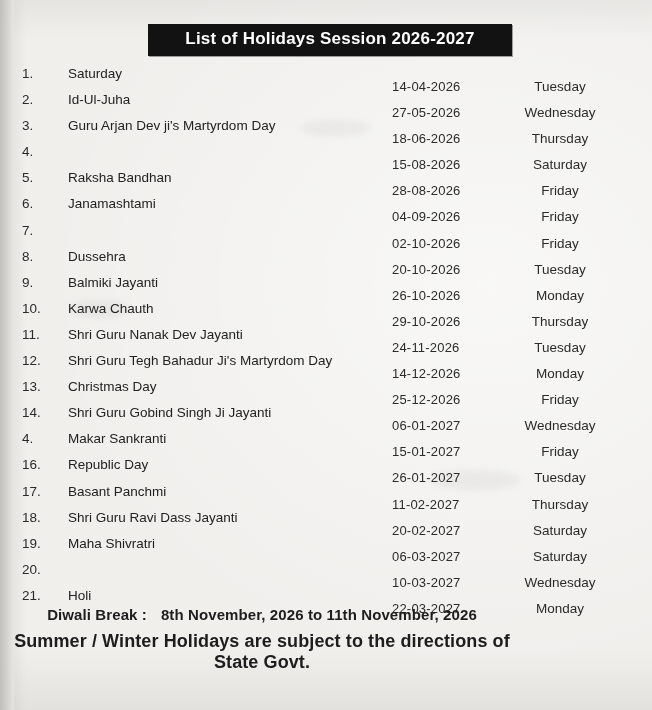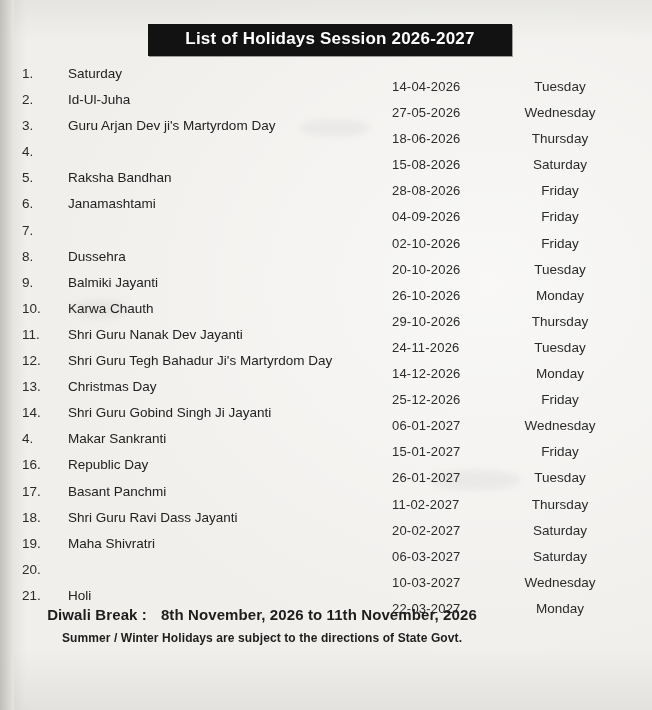--- a/index.html
+++ b/index.html
@@ -113,21 +113,21 @@
     text-align: center;
   }
   .footer-line {
     font-size: 15px;
     font-weight: bold;
     color: #1d1d1d;
     margin: 0 0 8px 0;
     letter-spacing: .1px;
   }
   .footer-line .gap { display: inline-block; width: 14px; }
-  .footer-line.second { font-size: 12px; }
+  .footer-line.second { font-size: 18px; }
 
   
   .smudge {
     position: absolute;
     border-radius: 50%;
     background: rgba(150,150,145,0.10);
     filter: blur(3px);
     pointer-events: none;
   }
 </style>

